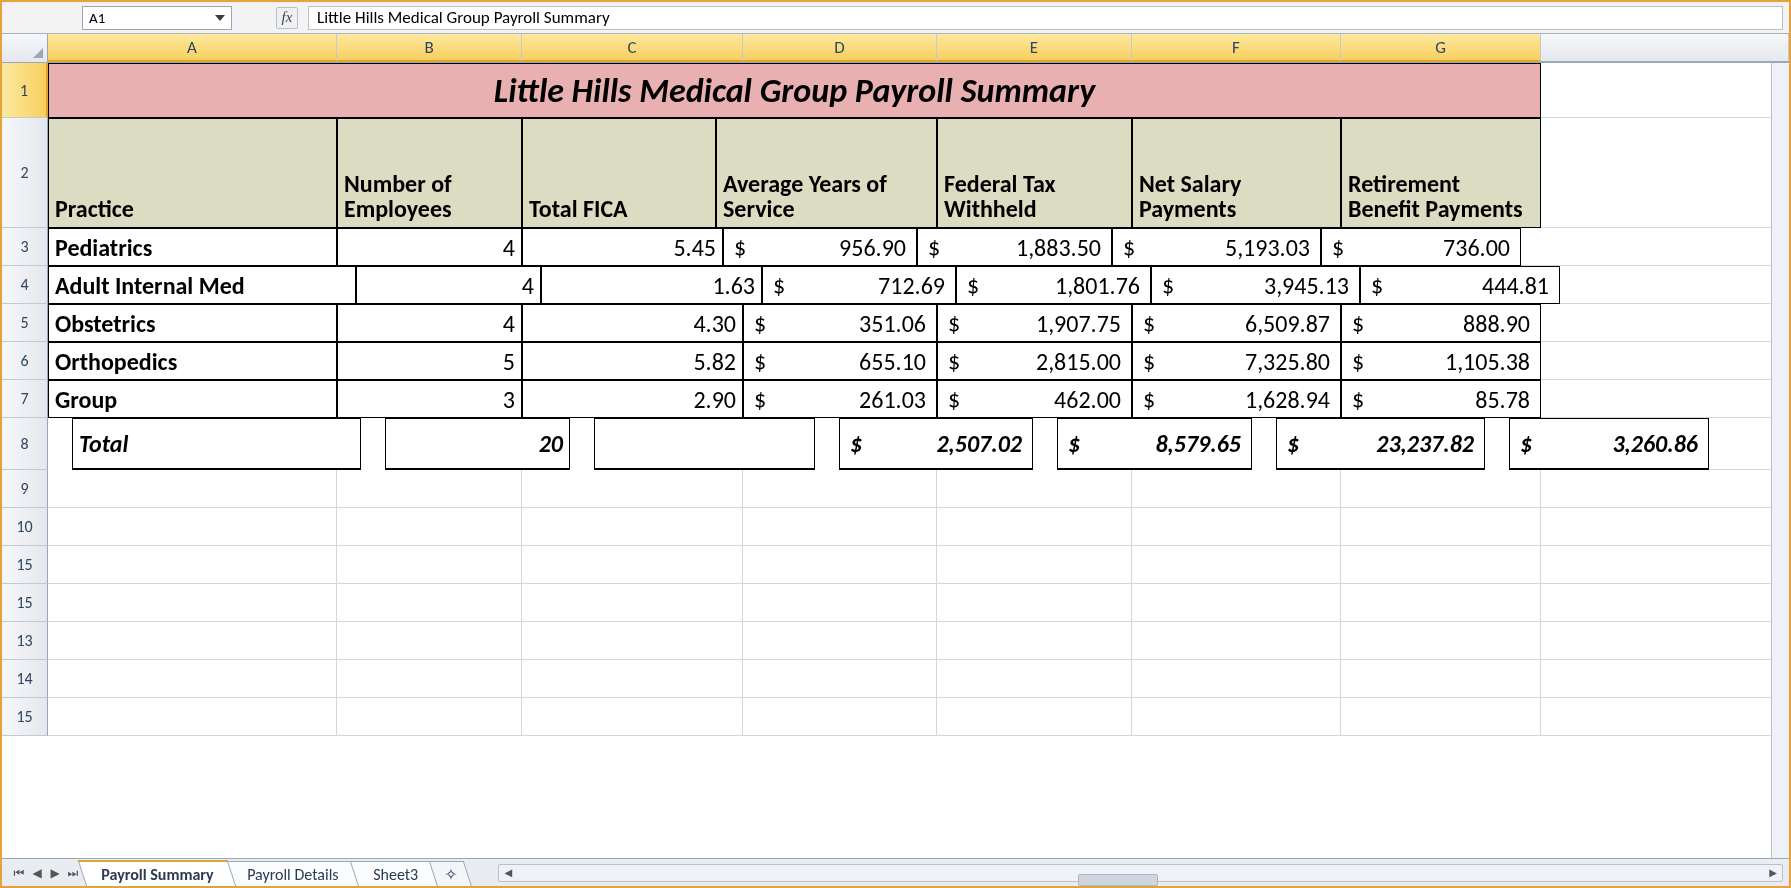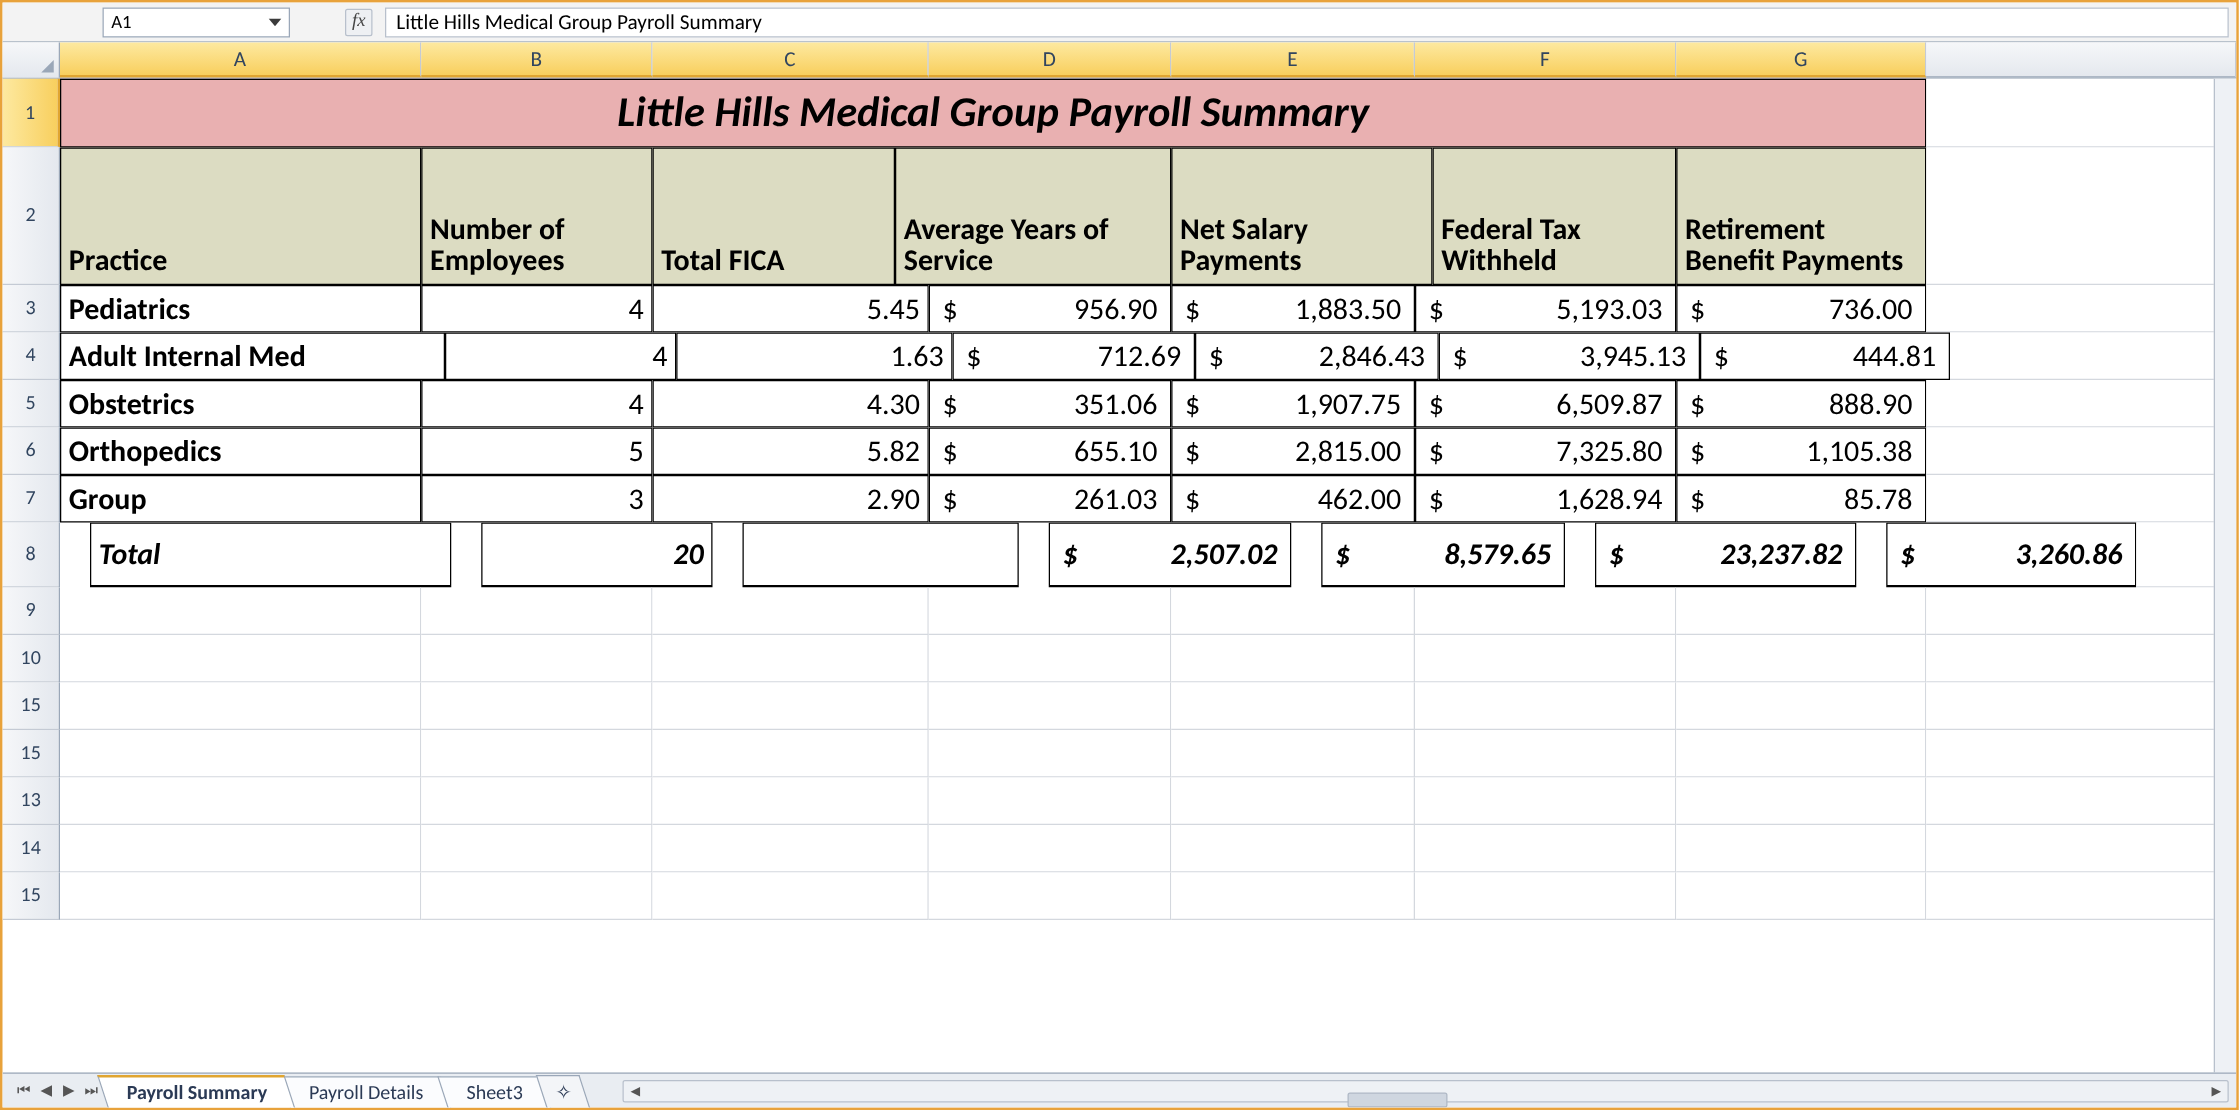--- a/index.html
+++ b/index.html
@@ -248,30 +248,30 @@
       <div class="row-head sel" style="height: 55px;">1</div>
       <div class="cell title-cell" style="width: 1493px; height: 55px;">Little Hills Medical Group Payroll Summary</div>
       <div class="blank-cell" style="flex: 1 1 0%; height: 55px;"></div>
     </div>
     <div class="row">
       <div class="row-head" style="height: 110px;">2</div>
       <div class="cell hdr-cell" style="width: 289px; height: 110px;">Practice</div>
       <div class="cell hdr-cell" style="width: 185px; height: 110px;">Number of Employees</div>
       <div class="cell hdr-cell" style="width: 194px; height: 110px;">Total FICA</div>
       <div class="cell hdr-cell" style="width: 221px; height: 110px;">Average Years of Service</div>
+      <div class="cell hdr-cell" style="width: 195px; height: 110px;">Federal Tax Withheld</div>
       <div class="cell hdr-cell" style="width: 209px; height: 110px;">Net Salary Payments</div>
-      <div class="cell hdr-cell" style="width: 195px; height: 110px;">Federal Tax Withheld</div>
       <div class="cell hdr-cell" style="width: 200px; height: 110px;">Retirement Benefit Payments</div>
       <div class="blank-cell" style="flex: 1 1 0%; height: 110px;"></div>
     </div>
     <div class="row">
       <div class="row-head" style="height: 38px;">3</div>
       <div class="cell data-cell" style="width: 289px; height: 38px;">Pediatrics</div>
       <div class="cell data-cell right plain" style="width: 185px; height: 38px; font-weight: normal;">4</div>
-      <div class="cell data-cell right plain" style="width: 221px; height: 38px; font-weight: normal;">5.45</div>
+      <div class="cell data-cell right plain" style="width: 201px; height: 38px; font-weight: normal;">5.45</div>
       <div class="cell data-cell plain" style="width: 194px; height: 38px;">
         <div class="currency">
           <span class="sym">$</span>
           <span class="val">956.90</span>
         </div>
       </div>
       <div class="cell data-cell plain" style="width: 195px; height: 38px;">
         <div class="currency">
           <span class="sym">$</span>
           <span class="val">1,883.50</span>
@@ -298,21 +298,21 @@
       <div class="cell data-cell right plain" style="width: 221px; height: 38px; font-weight: normal;">1.63</div>
       <div class="cell data-cell plain" style="width: 194px; height: 38px;">
         <div class="currency">
           <span class="sym">$</span>
           <span class="val">712.69</span>
         </div>
       </div>
       <div class="cell data-cell plain" style="width: 195px; height: 38px;">
         <div class="currency">
           <span class="sym">$</span>
-          <span class="val">2,846.43</span>
+          <span class="val">1,801.76</span>
         </div>
       </div>
       <div class="cell data-cell plain" style="width: 209px; height: 38px;">
         <div class="currency">
           <span class="sym">$</span>
           <span class="val">3,945.13</span>
         </div>
       </div>
       <div class="cell data-cell plain" style="width: 200px; height: 38px;">
         <div class="currency">

